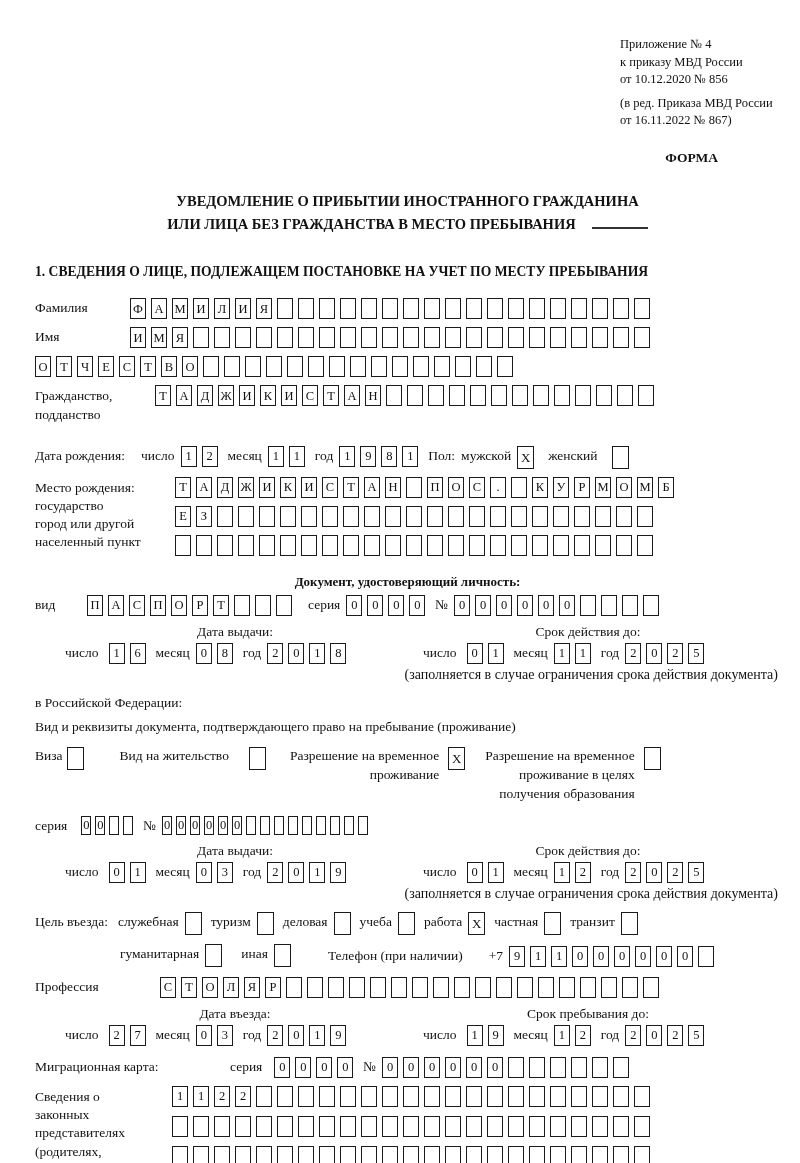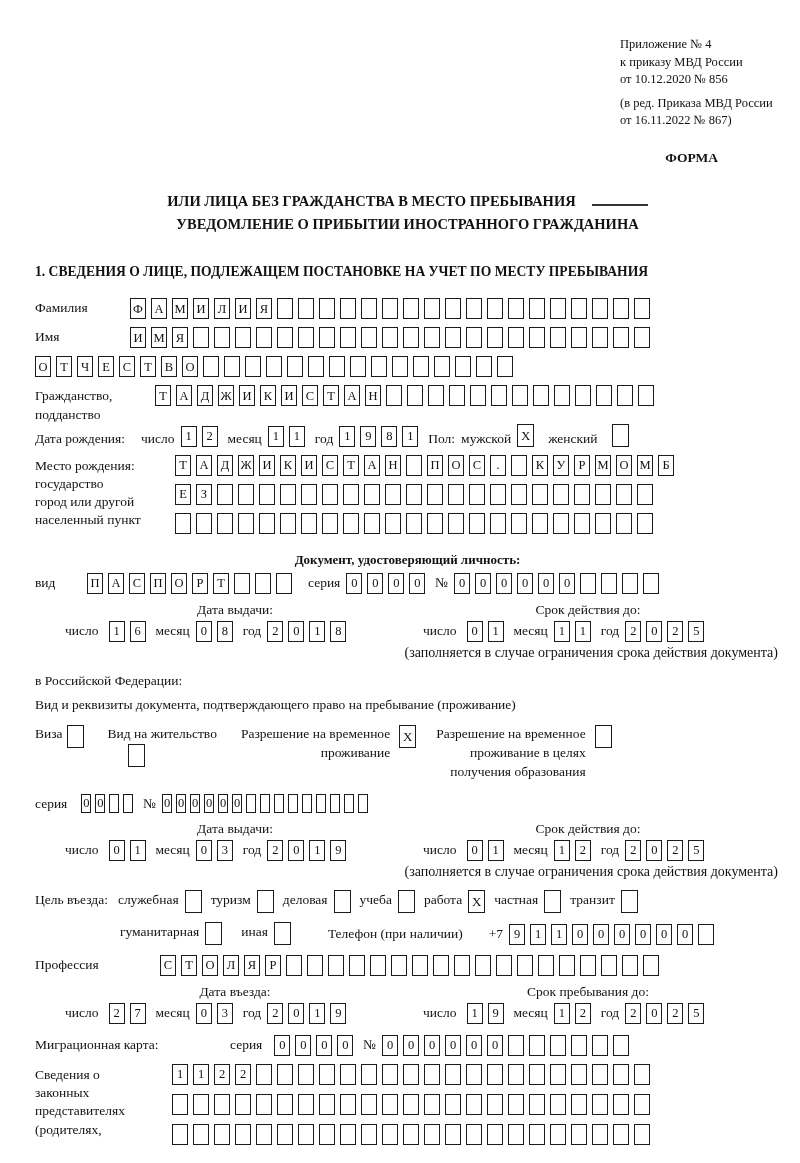--- a/index.html
+++ b/index.html
@@ -68,22 +68,22 @@
     <div>Приложение № 4</div>
     <div>к приказу МВД России</div>
     <div>от 10.12.2020 № 856</div>
     <div class="grp2">(в ред. Приказа МВД России</div>
     <div>от 16.11.2022 № 867)</div>
   </div>
 
   <div class="forma">ФОРМА</div>
 
   <div class="title">
+    <div>УВЕДОМЛЕНИЕ О ПРИБЫТИИ ИНОСТРАННОГО ГРАЖДАНИНА</div>
     <div><span>ИЛИ ЛИЦА БЕЗ ГРАЖДАНСТВА В МЕСТО ПРЕБЫВАНИЯ</span><span class="blank-underline"></span></div>
-    <div>УВЕДОМЛЕНИЕ О ПРИБЫТИИ ИНОСТРАННОГО ГРАЖДАНИНА</div>
   </div>
 
   <div class="sect">1. СВЕДЕНИЯ О ЛИЦЕ, ПОДЛЕЖАЩЕМ ПОСТАНОВКЕ НА УЧЕТ ПО МЕСТУ ПРЕБЫВАНИЯ</div>
 
   <div class="row" style="margin-top:18px;">
     <span class="lbl w95">Фамилия</span>
     <span class="cells">
         <span class="cell">Ф</span>
         <span class="cell">А</span>
         <span class="cell">М</span>
@@ -197,21 +197,21 @@
         <span class="cell"></span>
         <span class="cell"></span>
         <span class="cell"></span>
         <span class="cell"></span>
         <span class="cell"></span>
         <span class="cell"></span>
         <span class="cell"></span>
       </span>
   </div>
 
-  <div class="row" style="margin-top:0;align-items:flex-end;">
+  <div class="row" style="margin-top:22px;">
     <span class="lbl first-lbl">Дата рождения:</span>
     <span class="lbl inline-lbl">число</span>
     <span class="cells">
         <span class="cell">1</span>
         <span class="cell">2</span>
       </span>
     <span class="lbl inline-lbl">месяц</span>
     <span class="cells">
         <span class="cell">1</span>
         <span class="cell">1</span>
@@ -411,21 +411,21 @@
     <div>Вид и реквизиты документа, подтверждающего право на пребывание (проживание)</div>
   </div>
 
   <div class="permit-row">
     <div class="permit-opt">
       <span class="txt">Виза</span>
       <span class="cells cb" style="margin-left:4px;">
           <span class="cell"></span>
         </span>
     </div>
-    <div class="permit-opt" style="margin-left:24px;flex-direction:column;">
+    <div class="permit-opt" style="margin-left:36px;">
       <span class="txt">Вид на жительство</span>
       <span class="cells cb" style="margin-left:20px;">
           <span class="cell"></span>
         </span>
     </div>
     <div class="permit-opt" style="margin-left:24px;">
       <span class="txt">
         <span>Разрешение на временное</span><br>
         <span>проживание</span>
       </span>

